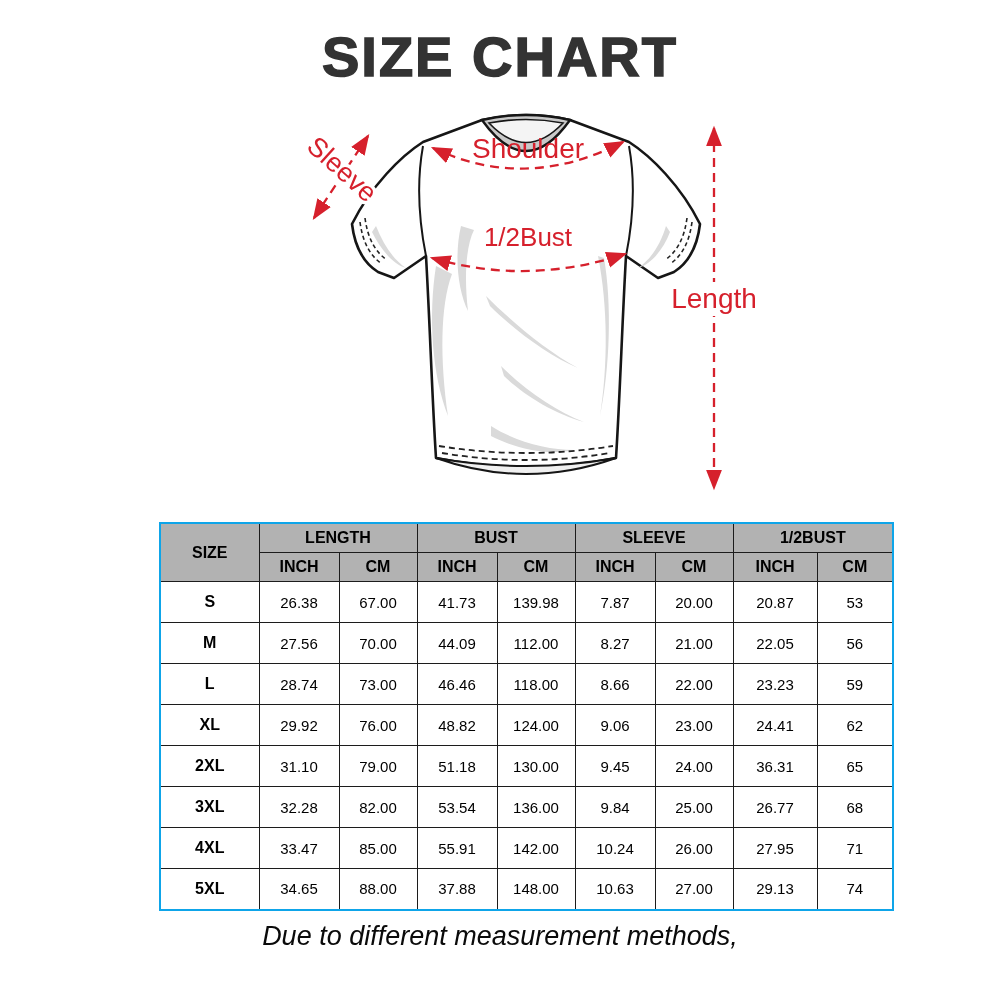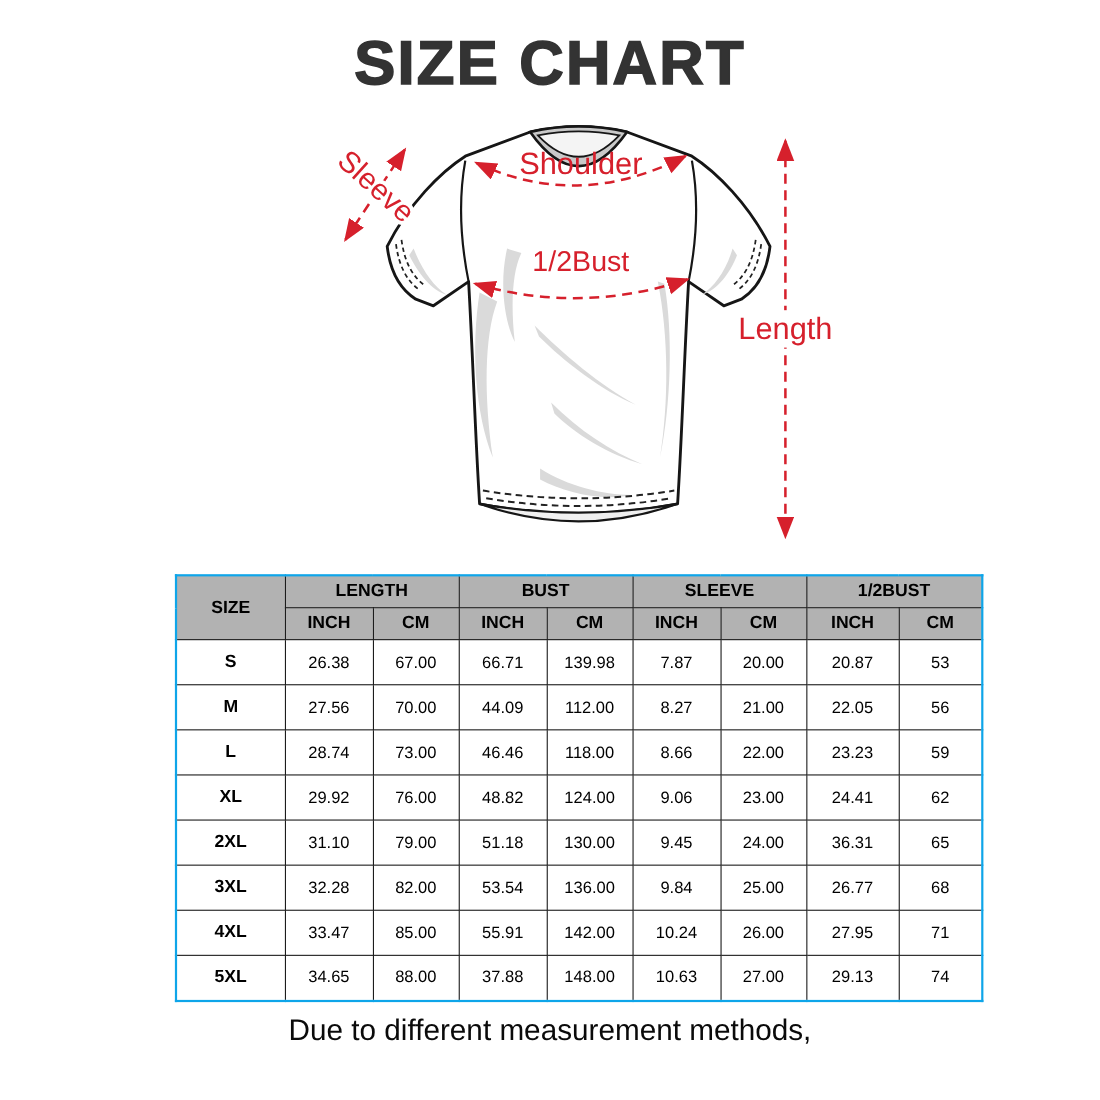--- a/index.html
+++ b/index.html
@@ -25,21 +25,21 @@
     padding:0;color:#000;
   }
   .size-table thead th{
     background:#b2b2b2;font-size:16px;font-weight:bold;height:28px;
   }
   .size-table tbody tr{height:41px;}
   .size-table tbody th{font-size:16px;font-weight:bold;background:#fff;}
   .size-table tbody td{font-size:15px;font-weight:normal;background:#fff;}
   .footer{
     position:absolute;top:920px;left:0;width:100%;text-align:center;
-    font-size:27px;line-height:1.25;color:#0a0a0a;
+    font-size:27px;line-height:1.25;color:#0a0a0a;font-style:italic;
   }
   .ann-text{font-family:"Liberation Sans","DejaVu Sans",sans-serif;}
 </style>
 </head>
 <body>
 
 <div class="page">
 
   <div class="title">SIZE CHART</div>
 
@@ -141,21 +141,21 @@
         <th>CM</th>
         <th>INCH</th>
         <th>CM</th>
       </tr>
     </thead>
     <tbody>
         <tr>
           <th>S</th>
           <td>26.38</td>
           <td>67.00</td>
-          <td>66.71</td>
+          <td>41.73</td>
           <td>139.98</td>
           <td>7.87</td>
           <td>20.00</td>
           <td>20.87</td>
           <td>53</td>
         </tr>
         <tr>
           <th>M</th>
           <td>27.56</td>
           <td>70.00</td>

